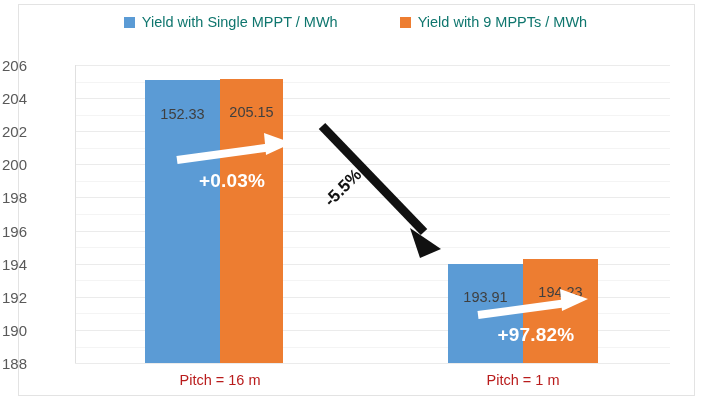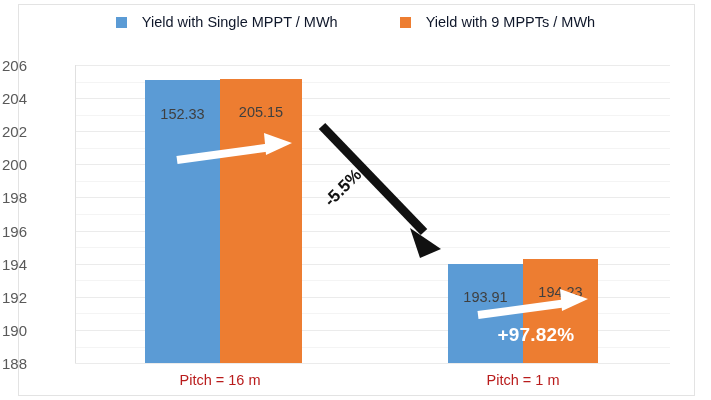--- a/index.html
+++ b/index.html
@@ -43,23 +43,22 @@
     align-items: center;
     gap: 7px;
   }
   .legend-swatch {
     width: 11px;
     height: 11px;
     display: block;
   }
   .legend-label {
     font-size: 14.5px;
-    color: #0f172a;
-    white-space: nowrap;
-    margin-left: 8px;
+    color: #0f766e;
+    white-space: nowrap;
   }
 
   
   .plot {
     position: absolute;
     left: 75px;
     top: 65px;
     width: 595px;
     height: 298px;
   }
@@ -196,21 +195,21 @@
     <div class="gridline" style="top:182.1px;background:#f4f4f4;"></div>
     <div class="gridline" style="top:215.3px;background:#f4f4f4;"></div>
     <div class="gridline" style="top:248.4px;background:#f4f4f4;"></div>
     <div class="gridline" style="top:281.5px;background:#f4f4f4;"></div>
 
     <div class="axis-left"></div>
 
     <div class="bar blue" style="left:70px; width:75px; height:283px;">
       <span class="bar-value" style="top:26px;">152.33</span>
     </div>
-    <div class="bar orange" style="left:145px; width:82px; height:284px;">
+    <div class="bar orange" style="left:145px; width:63px; height:284px;">
       <span class="bar-value" style="top:25px;">205.15</span>
     </div>
 
     <div class="bar blue" style="left:373px; width:75px; height:99px;">
       <span class="bar-value" style="top:25px;">193.91</span>
     </div>
     <div class="bar orange" style="left:448px; width:75px; height:104px;">
       <span class="bar-value" style="top:25px;">194.23</span>
     </div>
 
@@ -230,16 +229,17 @@
       <line x1="478" y1="315" x2="567" y2="303" stroke="#ffffff" stroke-width="8" stroke-linecap="butt"></line>
       <polygon points="588,299 560,289 562,311" fill="#ffffff"></polygon>
     </g>
 
     <g>
       <line x1="322" y1="126" x2="424" y2="232" stroke="#111111" stroke-width="9" stroke-linecap="butt"></line>
       <polygon points="441,249 410,228 420,258" fill="#111111"></polygon>
     </g>
   </svg>
 
+  <div class="pct-inside" style="left:232px; top:170px;">+0.03%</div>
   <div class="pct-inside" style="left:536px; top:324px;">+97.82%</div>
   <div class="drop-label" style="left:321px; top:178px; transform:rotate(-45deg);">-5.5%</div>
 
 </div>
 
 </body></html>

